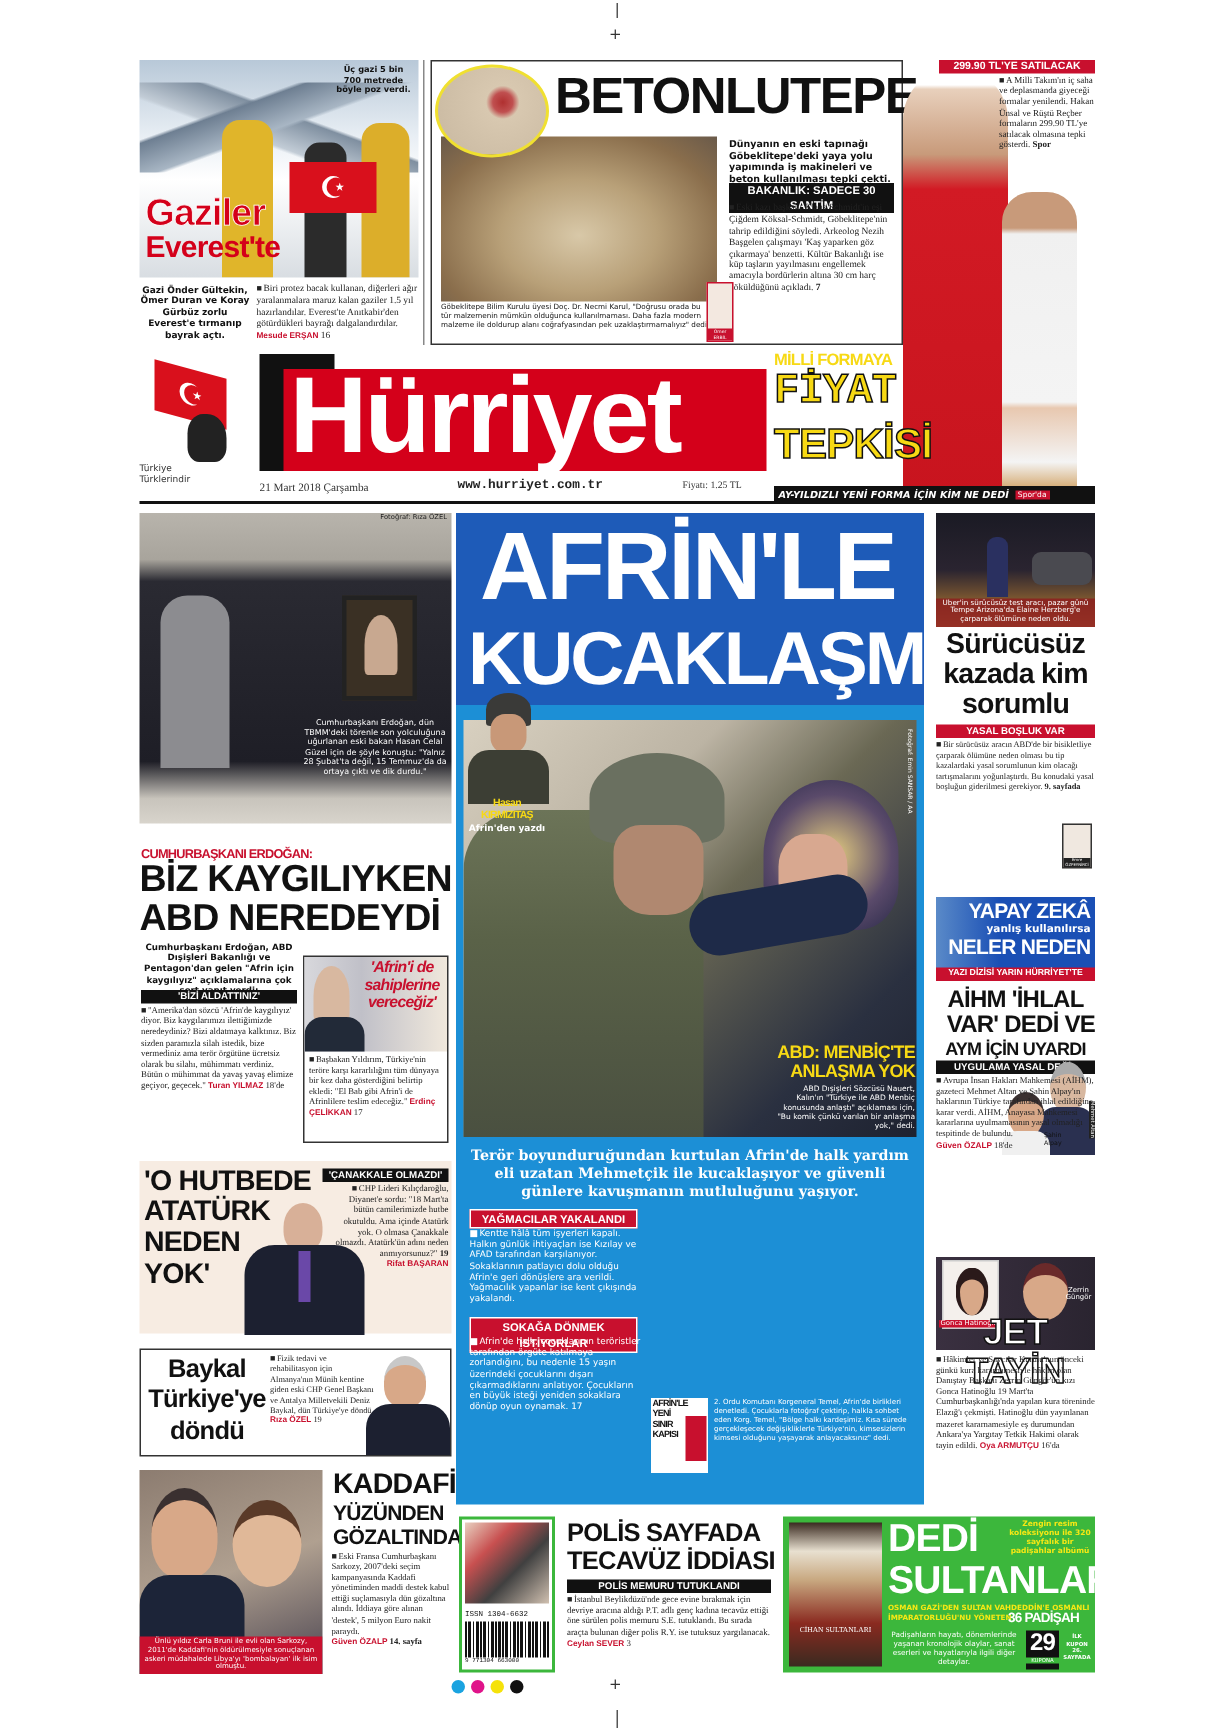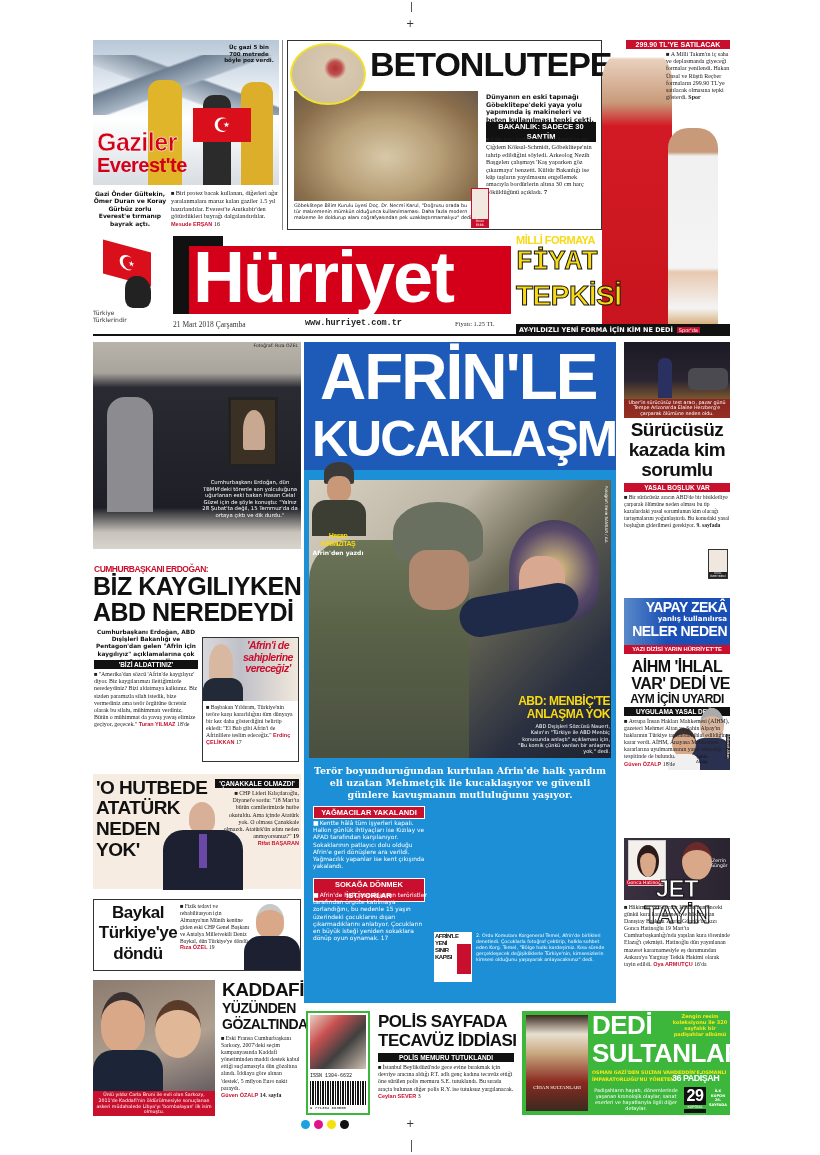--- a/index.html
+++ b/index.html
@@ -74,21 +74,21 @@
   <div class="abs banner-red" style="left:110px;top:0;width:104px;font-size:7px;line-height:9px;">299.90 TL'YE SATILACAK</div>
   <div class="abs body-txt" style="left:150px;top:11px;width:64px;font-size:6px;line-height:7.2px;">
     <span class="sq">A Milli Takım'ın iç saha ve deplasmanda giyeceği formalar yenilendi. Hakan Ünsal ve Rüştü Reçber formaların 299.90 TL'ye satılacak olmasına tepki gösterdi.</span>
     <span style="font-weight:bold;">Spor</span>
   </div>
   <div class="abs photo" style="left:152px;top:88px;width:50px;height:200px;background:linear-gradient(180deg,#c89a7a 0%,#c89a7a 12%,#f0f0f0 14%,#f4f4f4 70%,#e8c8b0 72%,#f4f4f4 90%,#d0a060 100%);border-radius:20px 20px 4px 4px;"></div>
   <div class="abs headline" style="left:0;top:194px;font-size:11px;color:#f7d914;">MİLLİ FORMAYA</div>
   <div class="abs headline" style="left:0;top:206px;font-size:28px;color:#f7d914;font-family:Liberation Mono, monospace;-webkit-text-stroke:1px #111;">FİYAT</div>
   <div class="abs headline" style="left:0;top:240px;font-size:28px;color:#f7d914;-webkit-text-stroke:1px #111;">TEPKİSİ</div>
   <div class="abs" style="left:0;top:284px;width:214px;height:11px;background:#111;display:flex;align-items:center;padding-left:3px;">
-    <span class="sans" style="color:#fff;font-size:6.5px;font-weight:bold;">AY-YILDIZLI YENİ FORMA İÇİN KİM NE DEDİ</span>
+    <span class="sans" style="color:#fff;font-size:6.5px;font-weight:bold;font-style:italic;">AY-YILDIZLI YENİ FORMA İÇİN KİM NE DEDİ</span>
     <span class="sans" style="margin-left:4px;background:#c8102e;color:#fff;font-size:5px;padding:0 2px;">Spor'da</span>
   </div>
 </div>
 
 <div class="abs" style="left:93px;top:236px;width:420px;height:100px;">
   <div class="abs" style="left:2px;top:10px;width:70px;height:62px;">
     <div class="abs" style="left:8px;top:0;width:48px;height:34px;background:#d9101c;transform:skewY(15deg);display:flex;align-items:center;justify-content:center;color:#fff;font-size:20px;">☪</div>
     <div class="abs" style="left:30px;top:30px;width:26px;height:32px;background:#222;border-radius:40% 50% 30% 30%;"></div>
   </div>
   <div class="abs sans" style="left:0;top:73px;font-size:6px;color:#333;">Türkiye</div>

